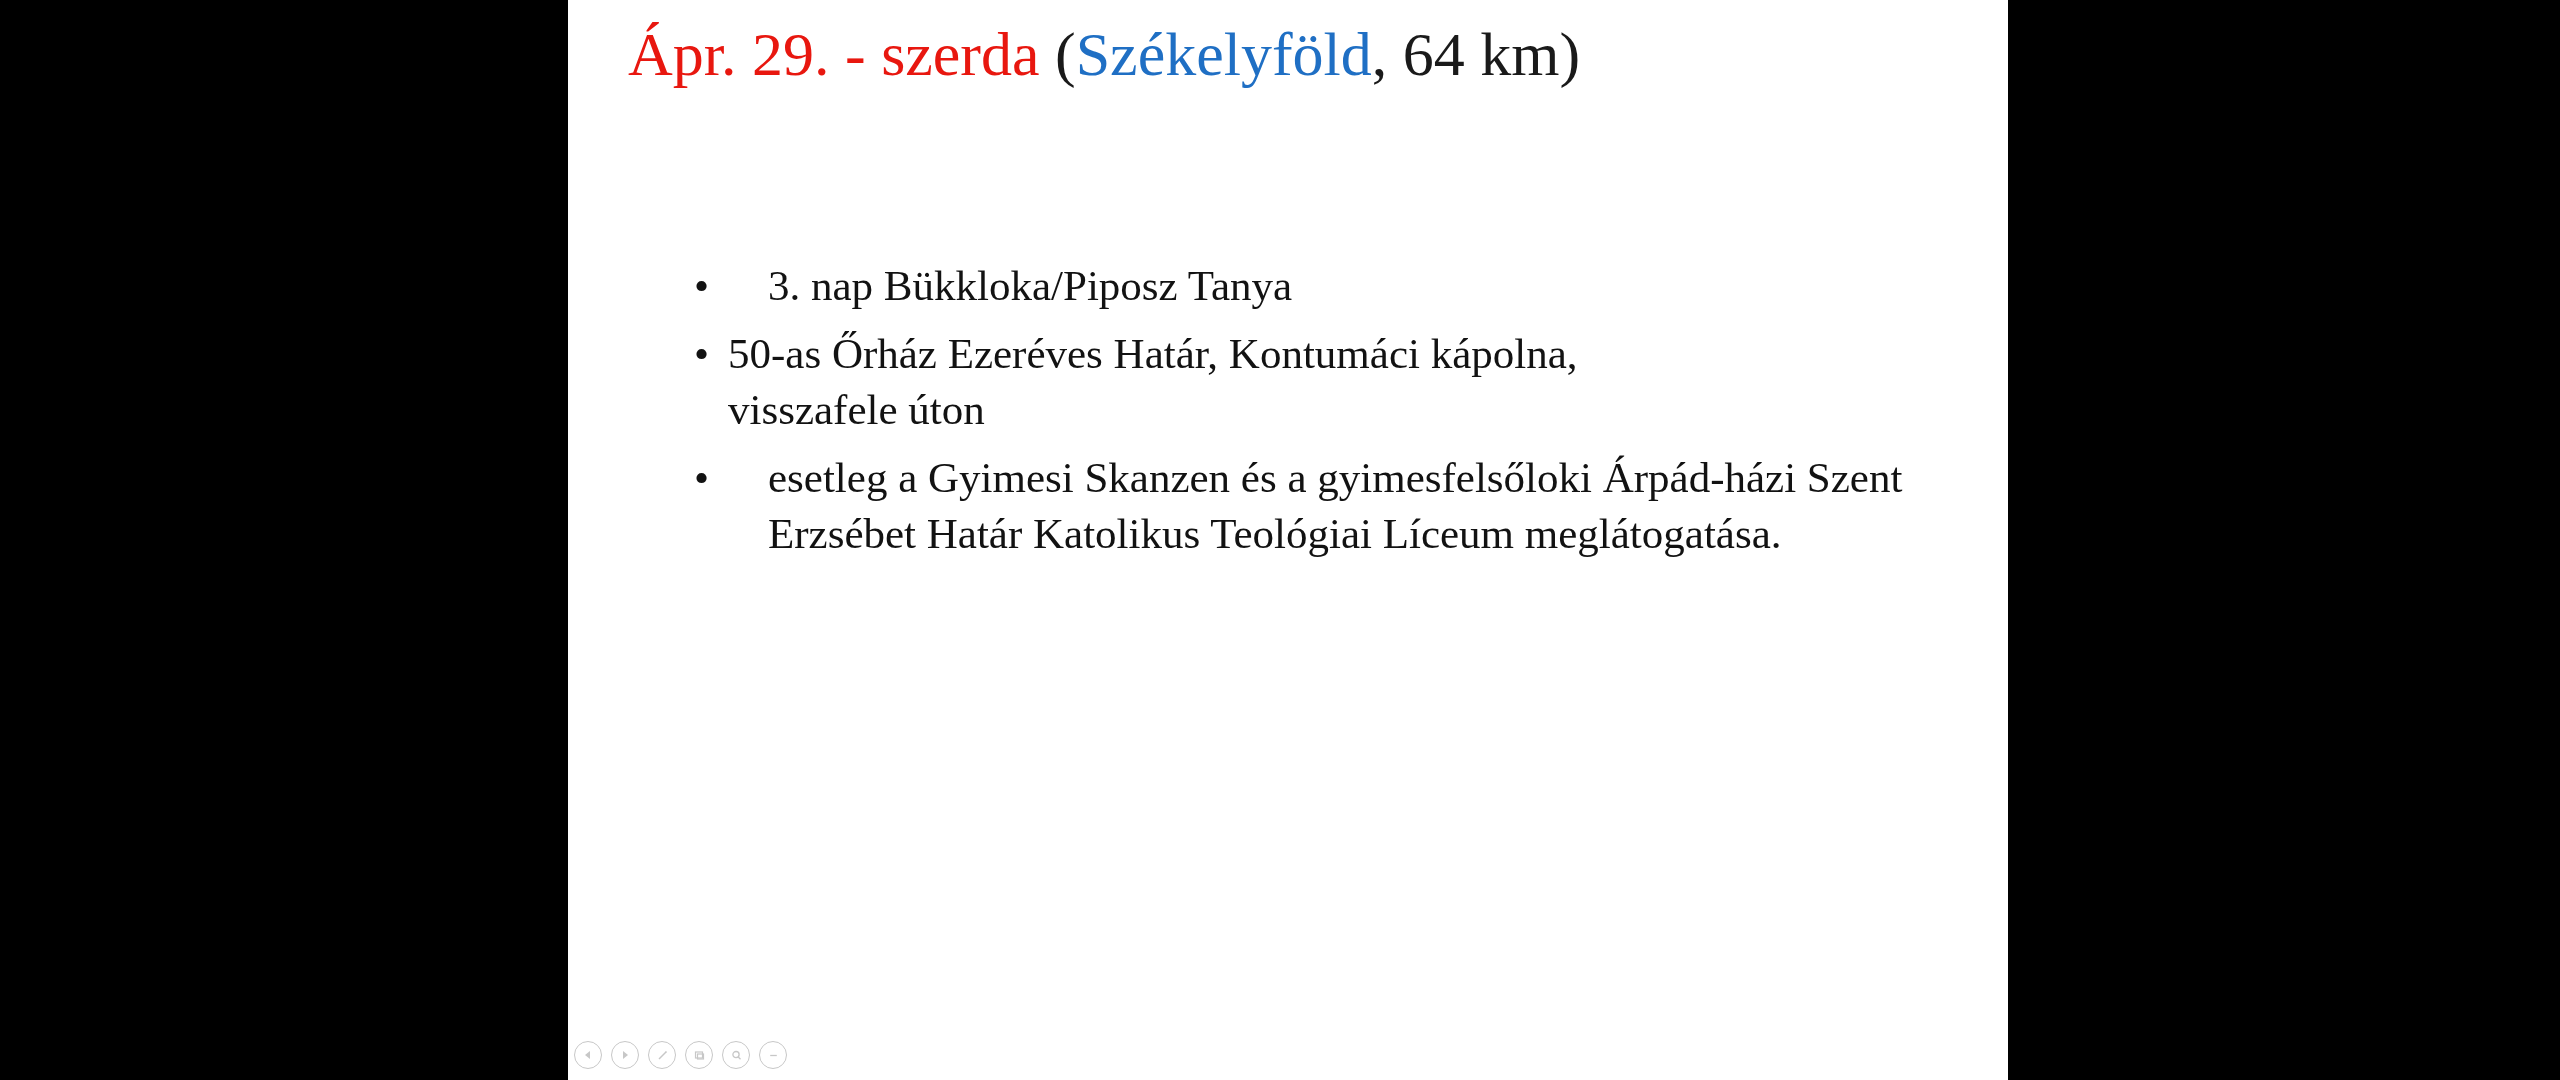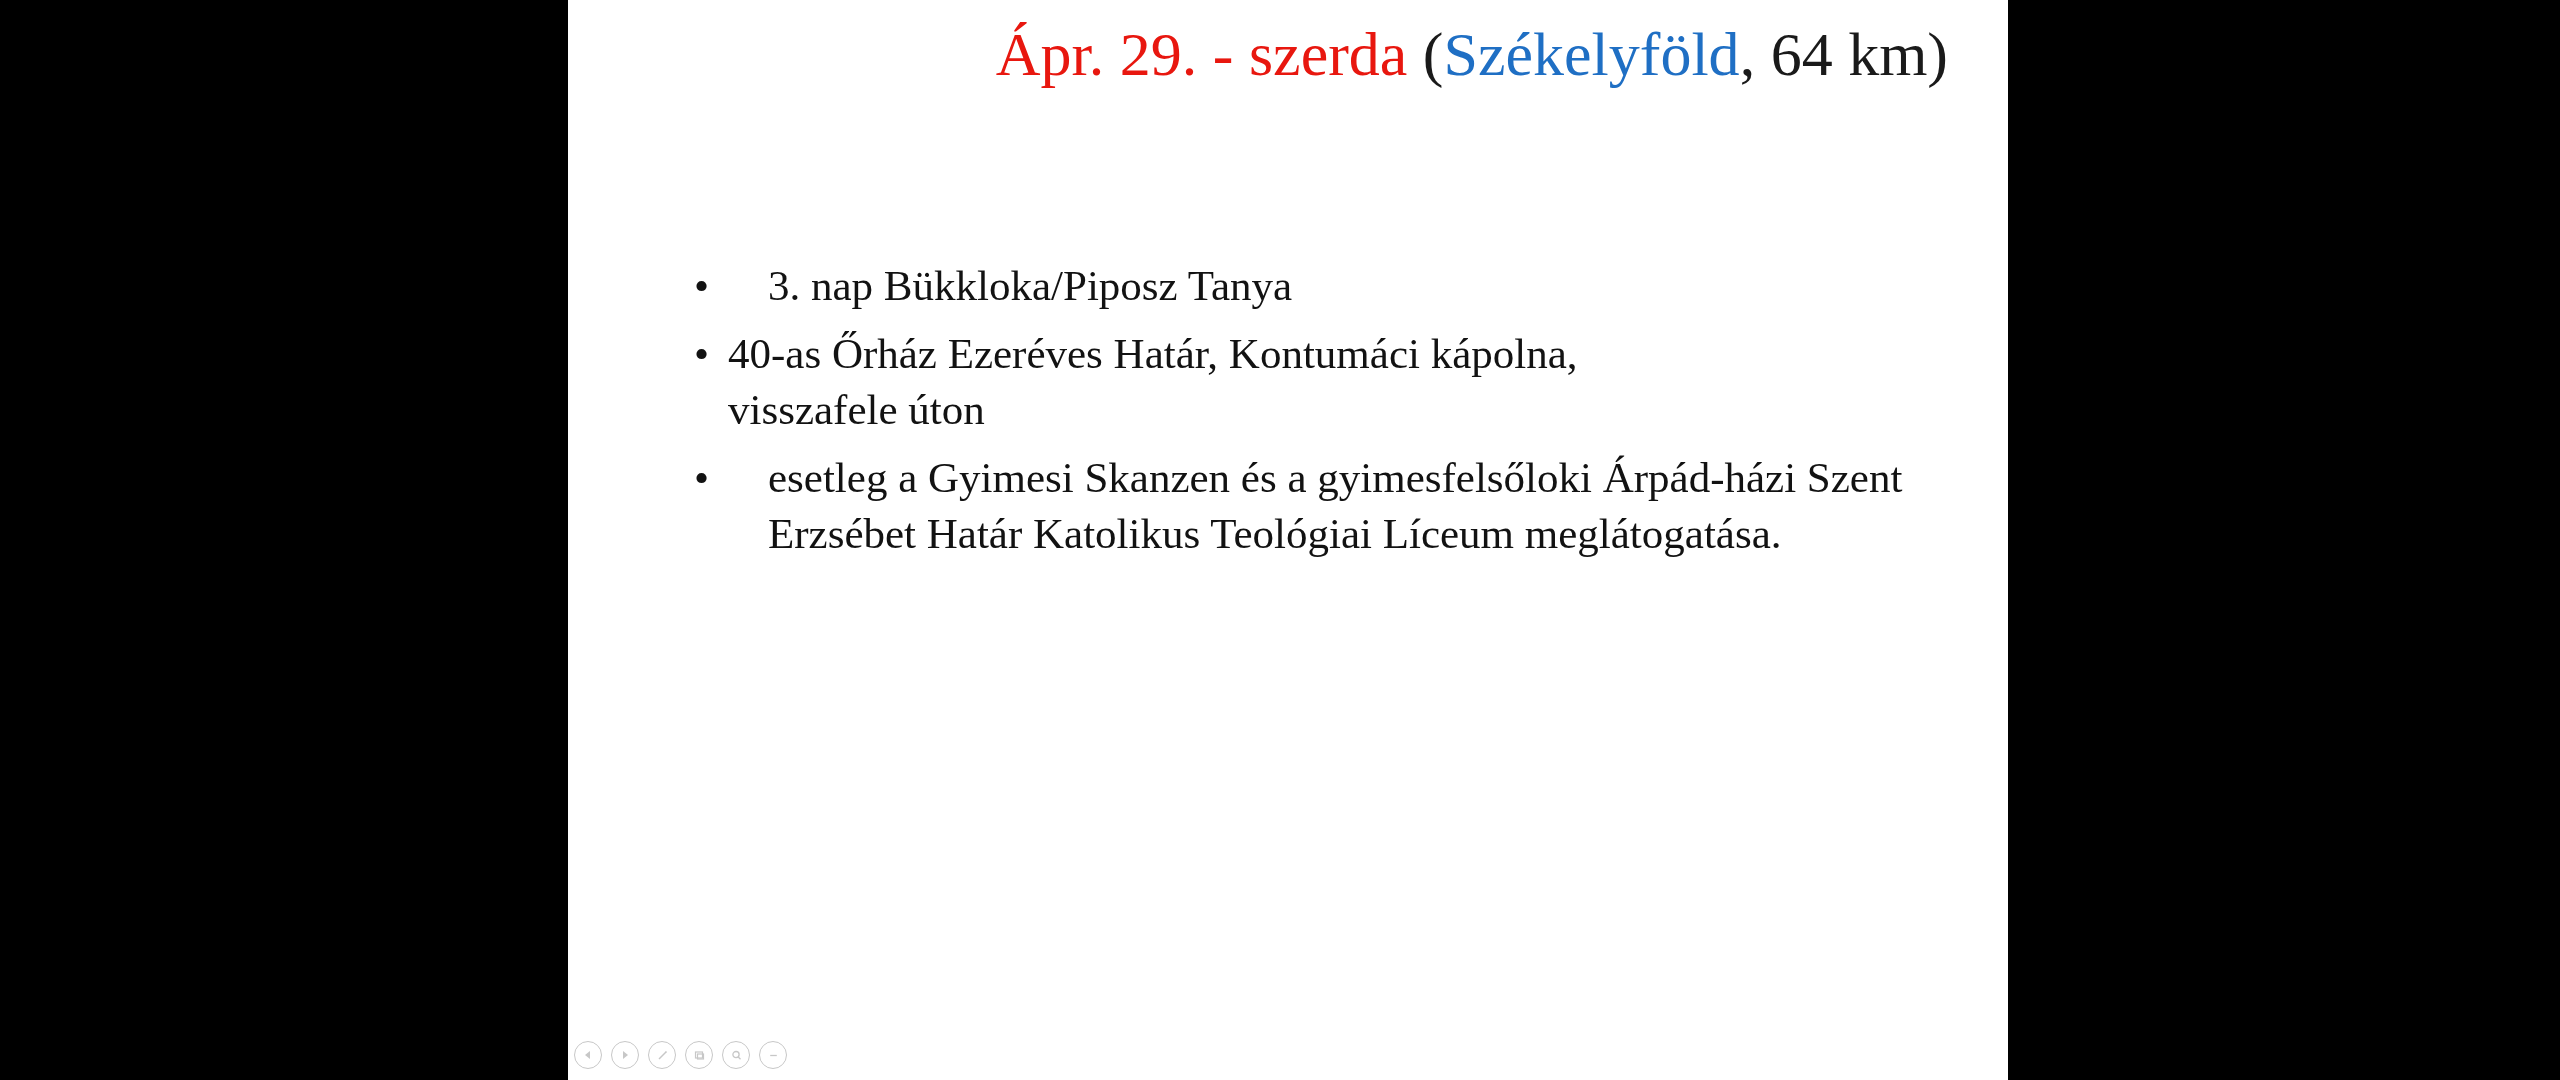--- a/index.html
+++ b/index.html
@@ -26,21 +26,21 @@
     width: 1440px;
     height: 1080px;
     background: #ffffff;
     overflow: hidden;
   }
   .slide-title {
     position: absolute;
     left: 60px;
     top: 18px;
     width: 1320px;
-    text-align: right;
+    text-align: left;
     font-size: 62px;
     line-height: 1.18;
     color: #1a1a1a;
     font-family: "Liberation Serif", serif;
   }
   .t-red {
     color: #e8170f;
   }
   .t-blue {
     color: #1f6fc4;
@@ -117,21 +117,21 @@
       <span class="t-red">Ápr. 29. - szerda</span><span class="t-dark"> (</span><span class="t-blue">Székelyföld</span><span class="t-dark">, 64 km)</span>
     </div>
 
     <ul class="body-list">
       <li class="body-item">
         <span class="bullet">•</span>
         <span class="item-text item-wide">3. nap Bükkloka/Piposz Tanya</span>
       </li>
       <li class="body-item">
         <span class="bullet">•</span>
-        <span class="item-text item-narrow">40-as Őrház Ezeréves Határ, Kontumáci kápolna, visszafele úton</span>
+        <span class="item-text item-narrow">50-as Őrház Ezeréves Határ, Kontumáci kápolna, visszafele úton</span>
       </li>
       <li class="body-item">
         <span class="bullet">•</span>
         <span class="item-text item-wide">esetleg a Gyimesi Skanzen és a gyimesfelsőloki Árpád-házi Szent Erzsébet Határ Katolikus Teológiai Líceum meglátogatása.</span>
       </li>
     </ul>
 
   </div>
 
   <div class="toolbar">

